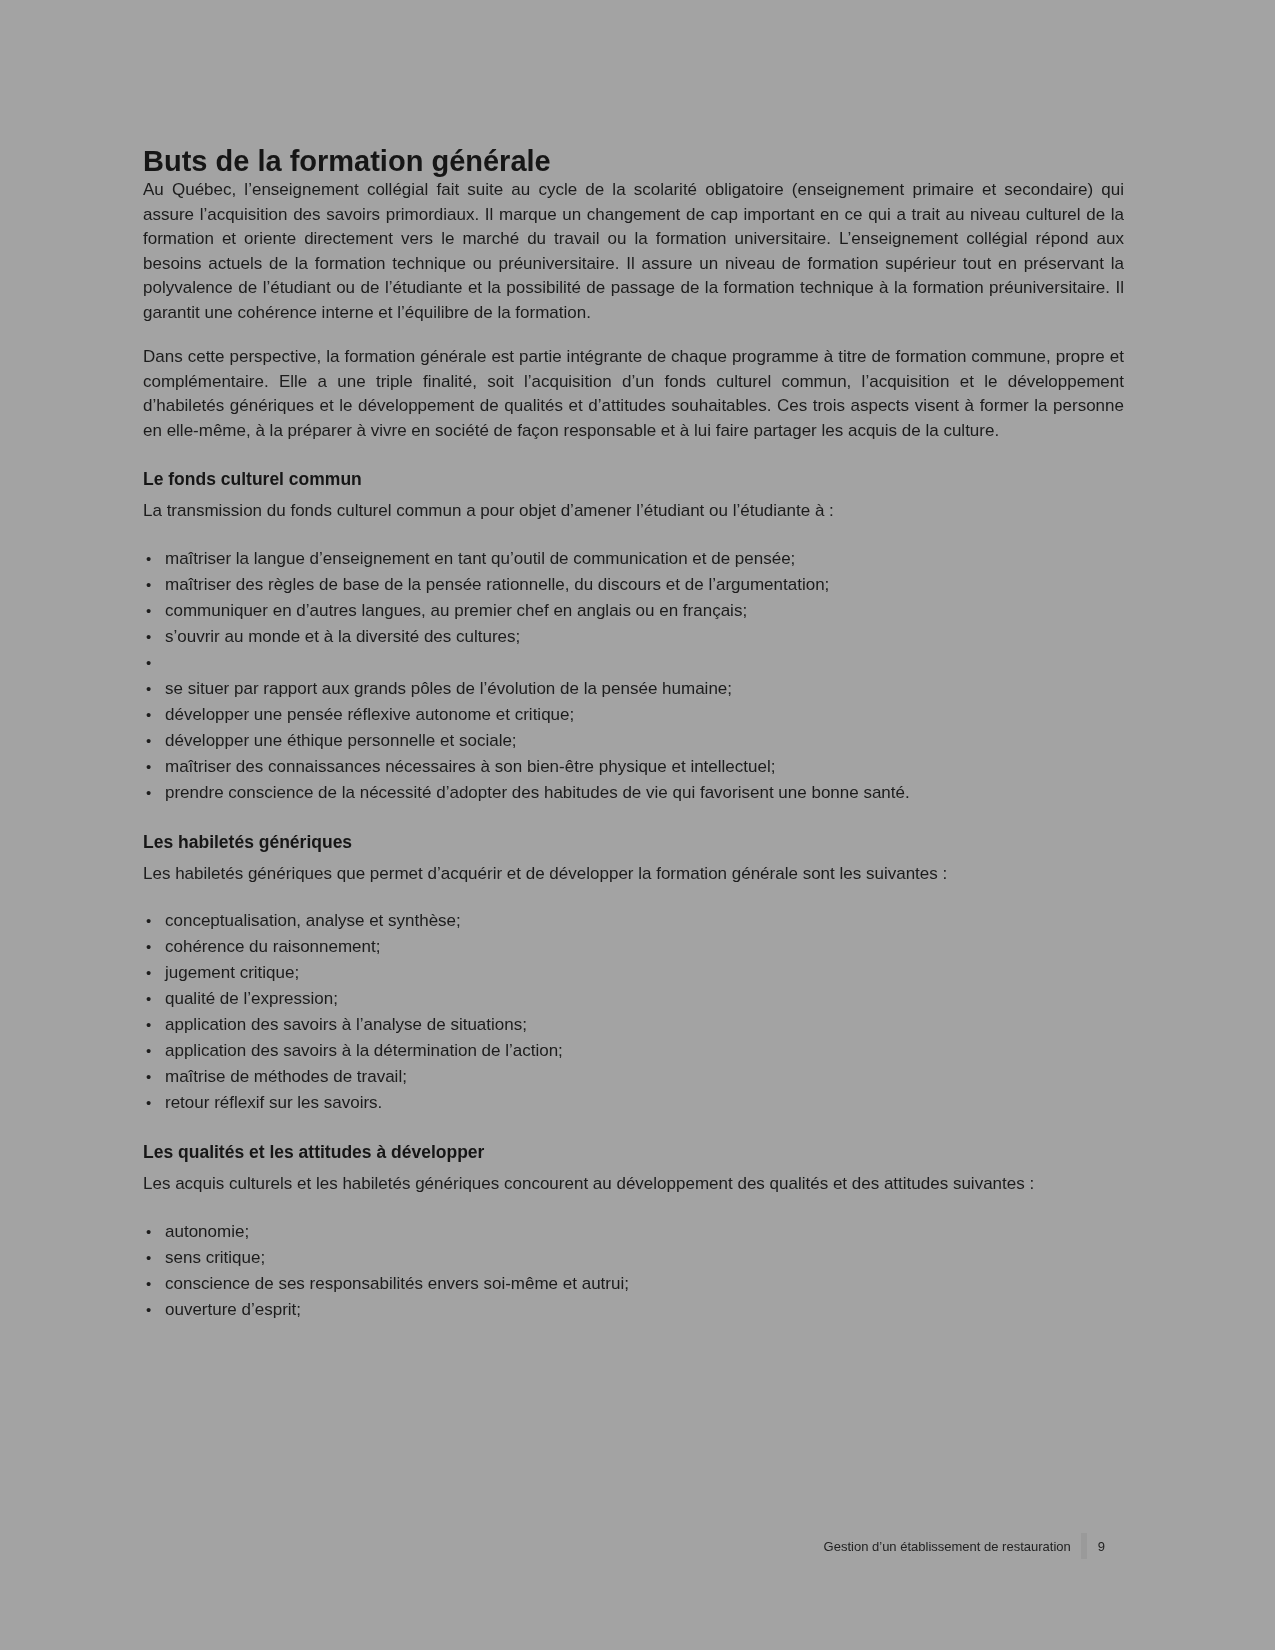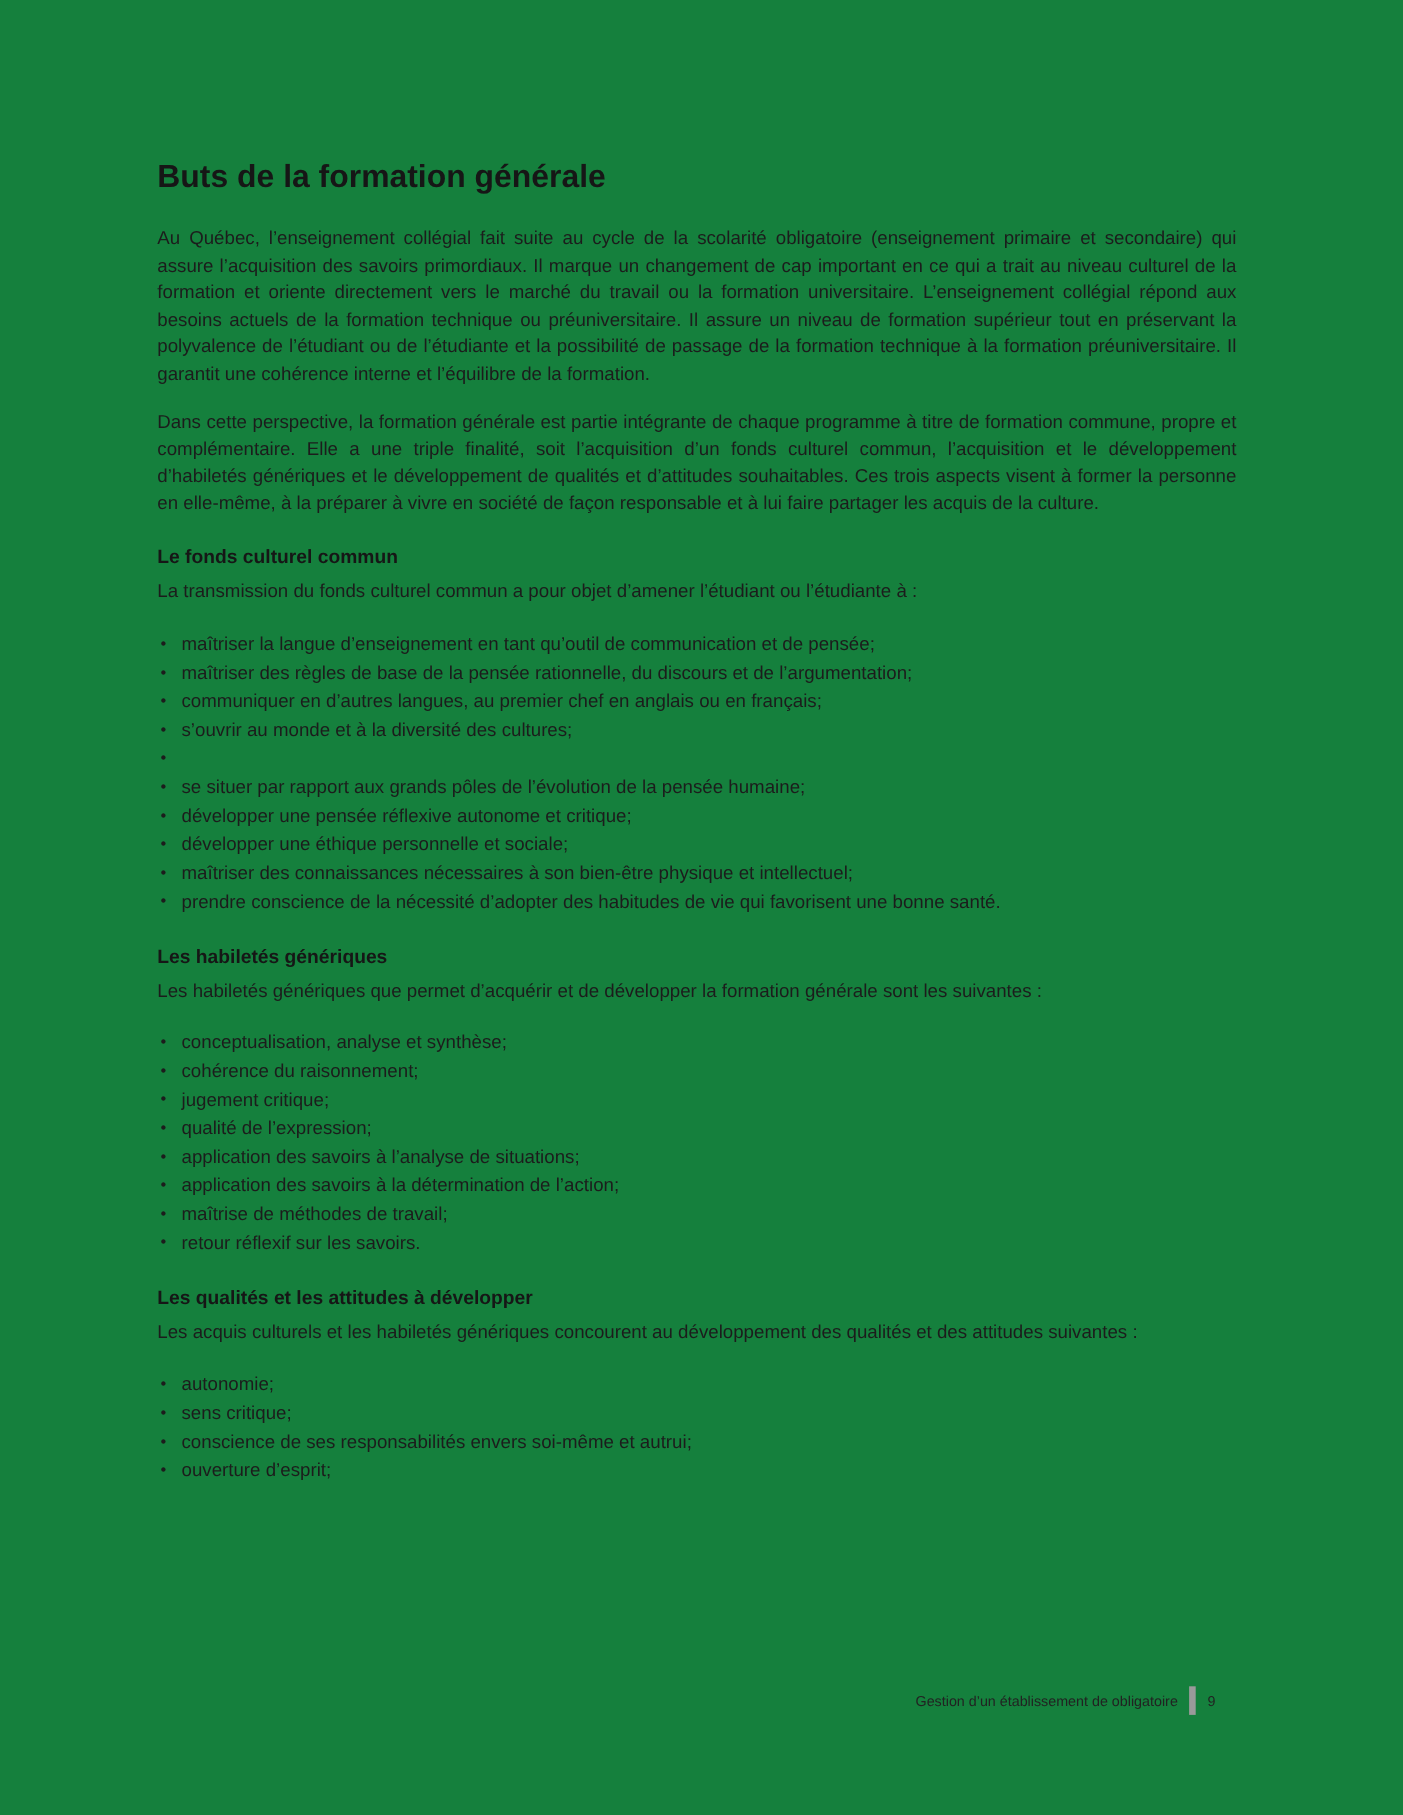--- a/index.html
+++ b/index.html
@@ -11,42 +11,42 @@
     width: 1275px;
     height: 1650px;
     position: relative;
     font-family: "Liberation Sans", "DejaVu Sans", sans-serif;
     color: #1c1c1c;
     overflow: hidden;
   }
   .page {
     position: absolute;
     inset: 0;
-    background: #15803d;
+    background: #a3a3a3;
   }
   .content {
     position: absolute;
     left: 143px;
     top: 144px;
     width: 981px;
   }
   .doc-title {
     font-size: 29px;
     line-height: 34px;
     font-weight: bold;
     margin: 0;
     color: #161616;
   }
   .body-par {
     font-size: 17px;
     line-height: 24.5px;
     text-align: justify;
     margin: 0;
   }
-  .par-1 { margin-top: 27px; }
+  .par-1 { }
   .par-2 { margin-top: 20px; }
   .sec-heading {
     font-size: 17.5px;
     line-height: 21px;
     font-weight: bold;
     margin: 26px 0 0 0;
     color: #161616;
   }
   .sec-lead {
     font-size: 17px;
@@ -209,17 +209,17 @@
         <li>
             <span class="dot">•</span>
             <span>ouverture d’esprit;</span>
           </li>
       </ul>
     </div>
 
   </div>
 
   <div class="footer">
-    <span class="footer-title">Gestion d’un établissement de obligatoire</span>
+    <span class="footer-title">Gestion d’un établissement de restauration</span>
     <span class="footer-bar"></span>
     <span class="footer-page">9</span>
   </div>
 </div>
 
 </body></html>

